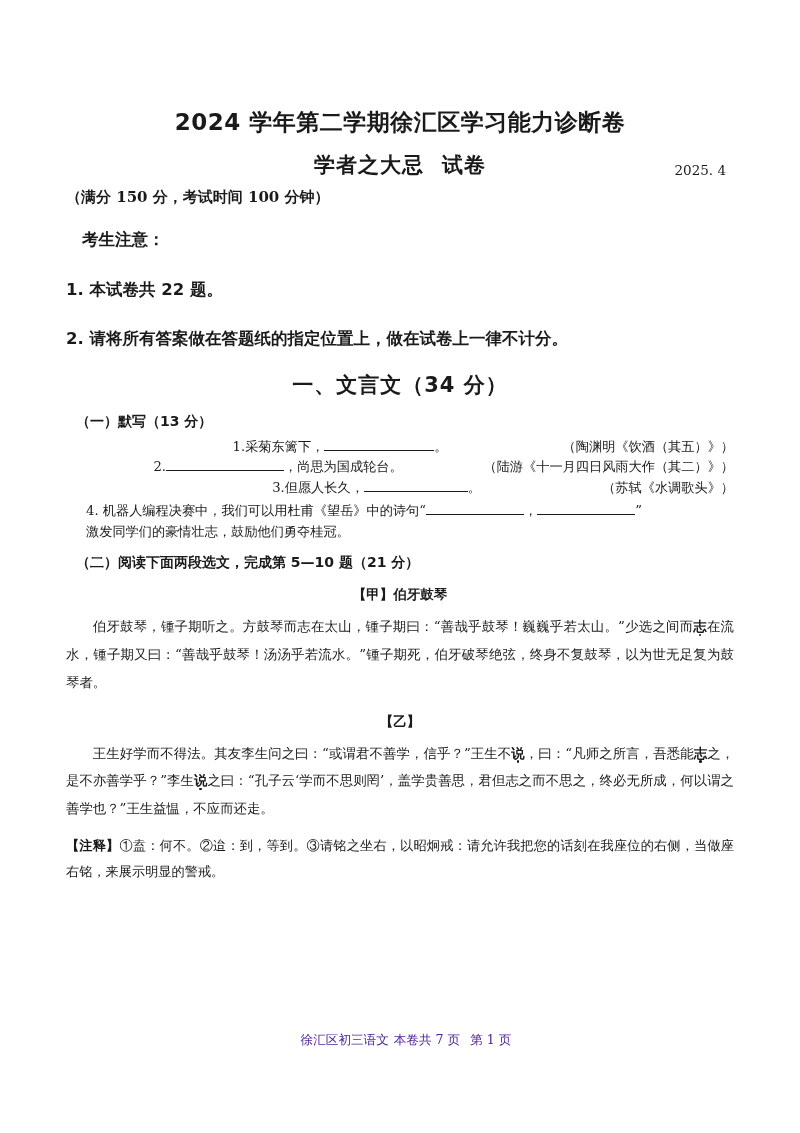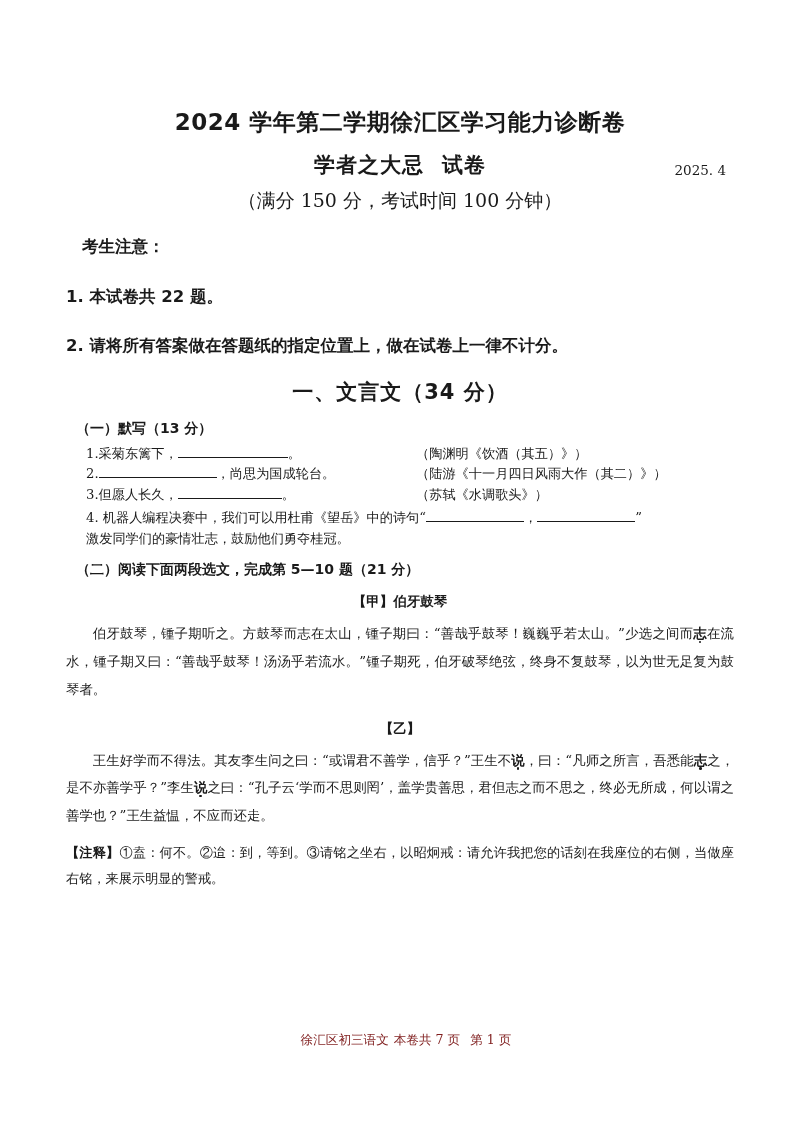--- a/index.html
+++ b/index.html
@@ -50,23 +50,23 @@
   .doc-date {
     position: absolute;
     right: 8px;
     bottom: 3px;
     font-family: "DejaVu Serif", "Liberation Serif", serif;
     font-size: 13.5px;
     font-weight: normal;
   }
   .exam-meta {
     margin-top: 7px;
-    text-align: center;
-    font-size: 19px;
+    font-size: 15px;
     font-family: "DejaVu Serif", "Liberation Serif", serif;
+    font-weight: bold;
   }
 
   
   .notice-title {
     margin-top: 22px;
     margin-left: 16px;
     font-family: "DejaVu Sans", "Liberation Sans", sans-serif;
     font-weight: bold;
     font-size: 16.5px;
   }
@@ -98,20 +98,21 @@
   
   .dictation {
     margin-top: 6px;
     margin-left: 20px;
     font-size: 13.2px;
     line-height: 1.58;
   }
   .dict-row {
     display: flex;
     align-items: baseline;
+    justify-content: flex-end;
   }
   .dict-left { width: 330px; white-space: nowrap; }
   .dict-cite { white-space: nowrap; }
   .blank {
     display: inline-block;
     border-bottom: 1px solid #1a1a1a;
     height: 0.95em;
     vertical-align: baseline;
   }
   .b-short { width: 110px; }
@@ -178,21 +179,21 @@
   .notes .tag { font-weight: bold; }
 
   
   .footer {
     position: absolute;
     left: 0;
     right: 0;
     bottom: 84px;
     text-align: center;
     font-size: 12.6px;
-    color: #7f1d1d;
+    color: #4c1d95;
     padding-left: 12px;
   }
   .footer .sp { display: inline-block; width: 5px; }
 </style>
 </head>
 <body>
 
 <div class="page">
 
   <h1 class="doc-title">2024 学年第二学期徐汇区学习能力诊断卷</h1>

